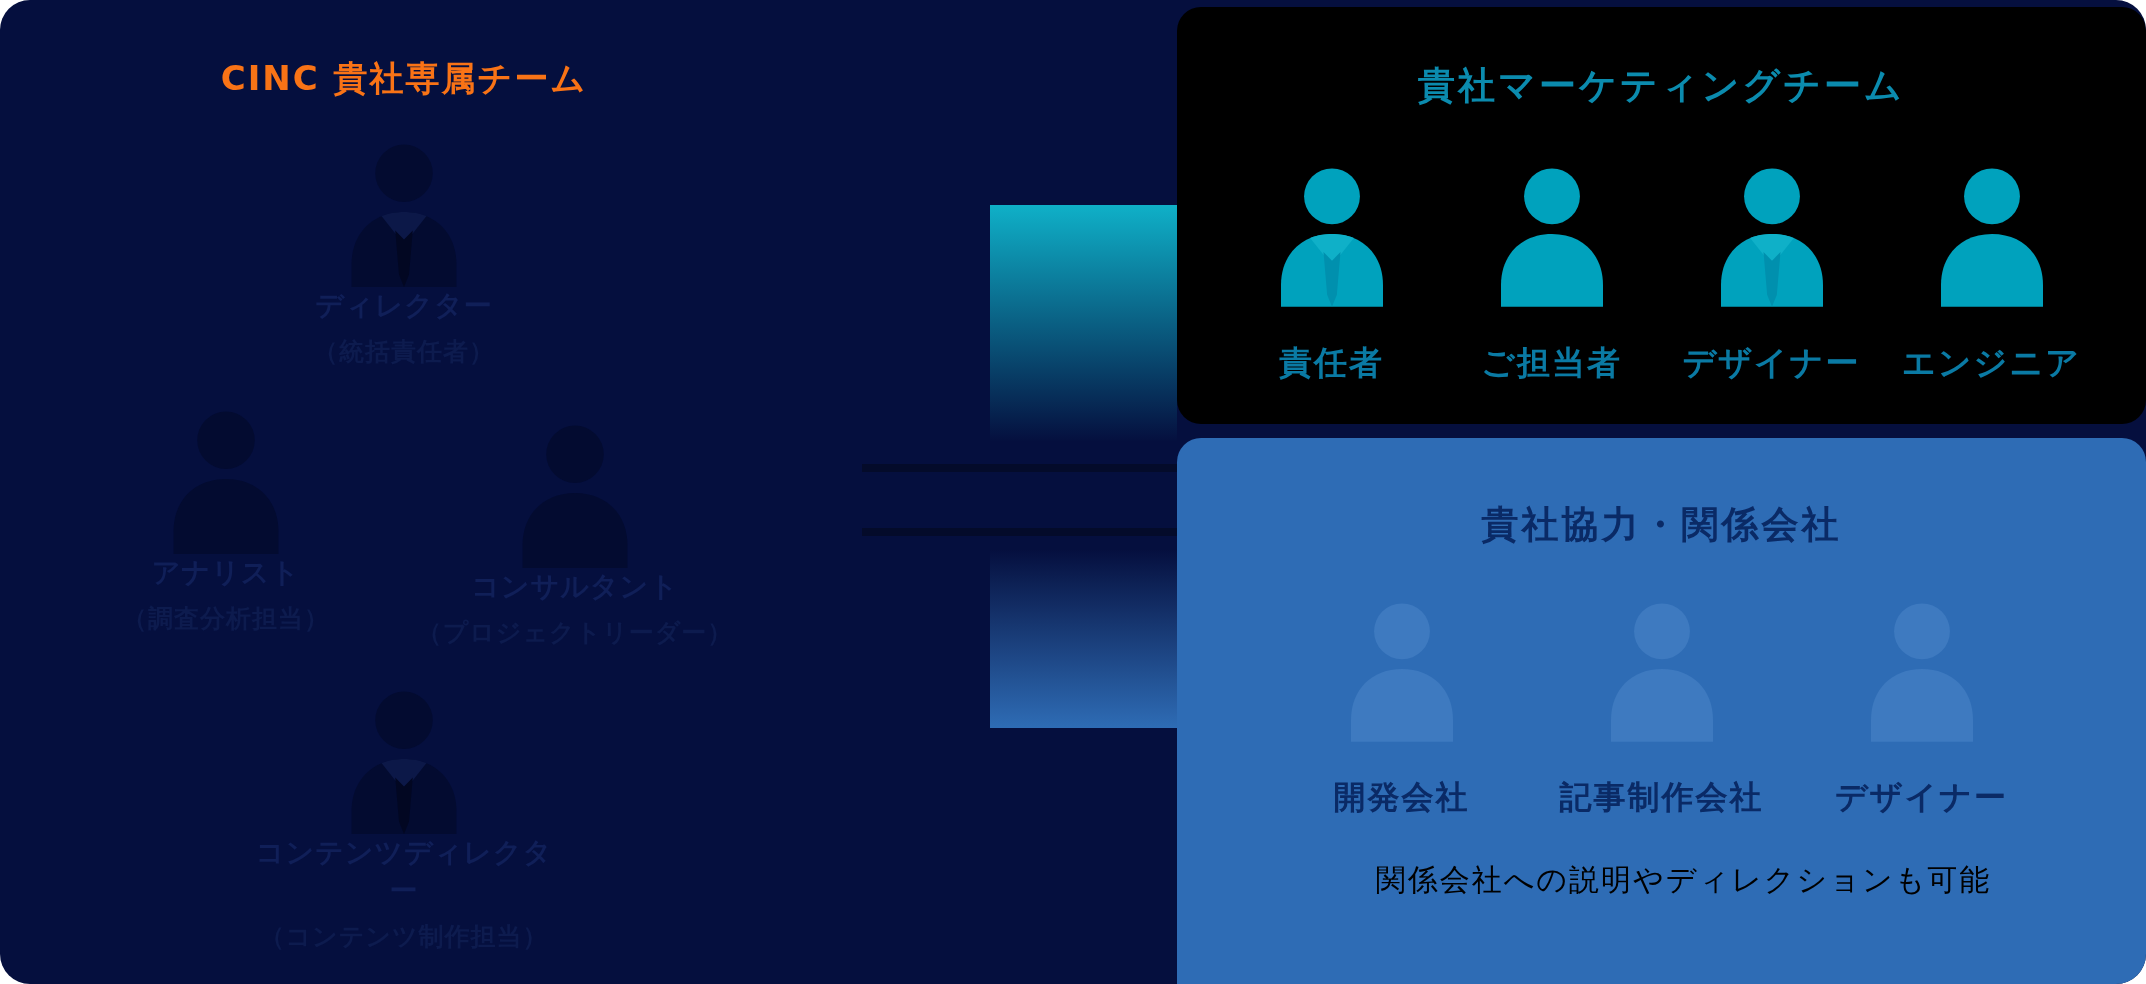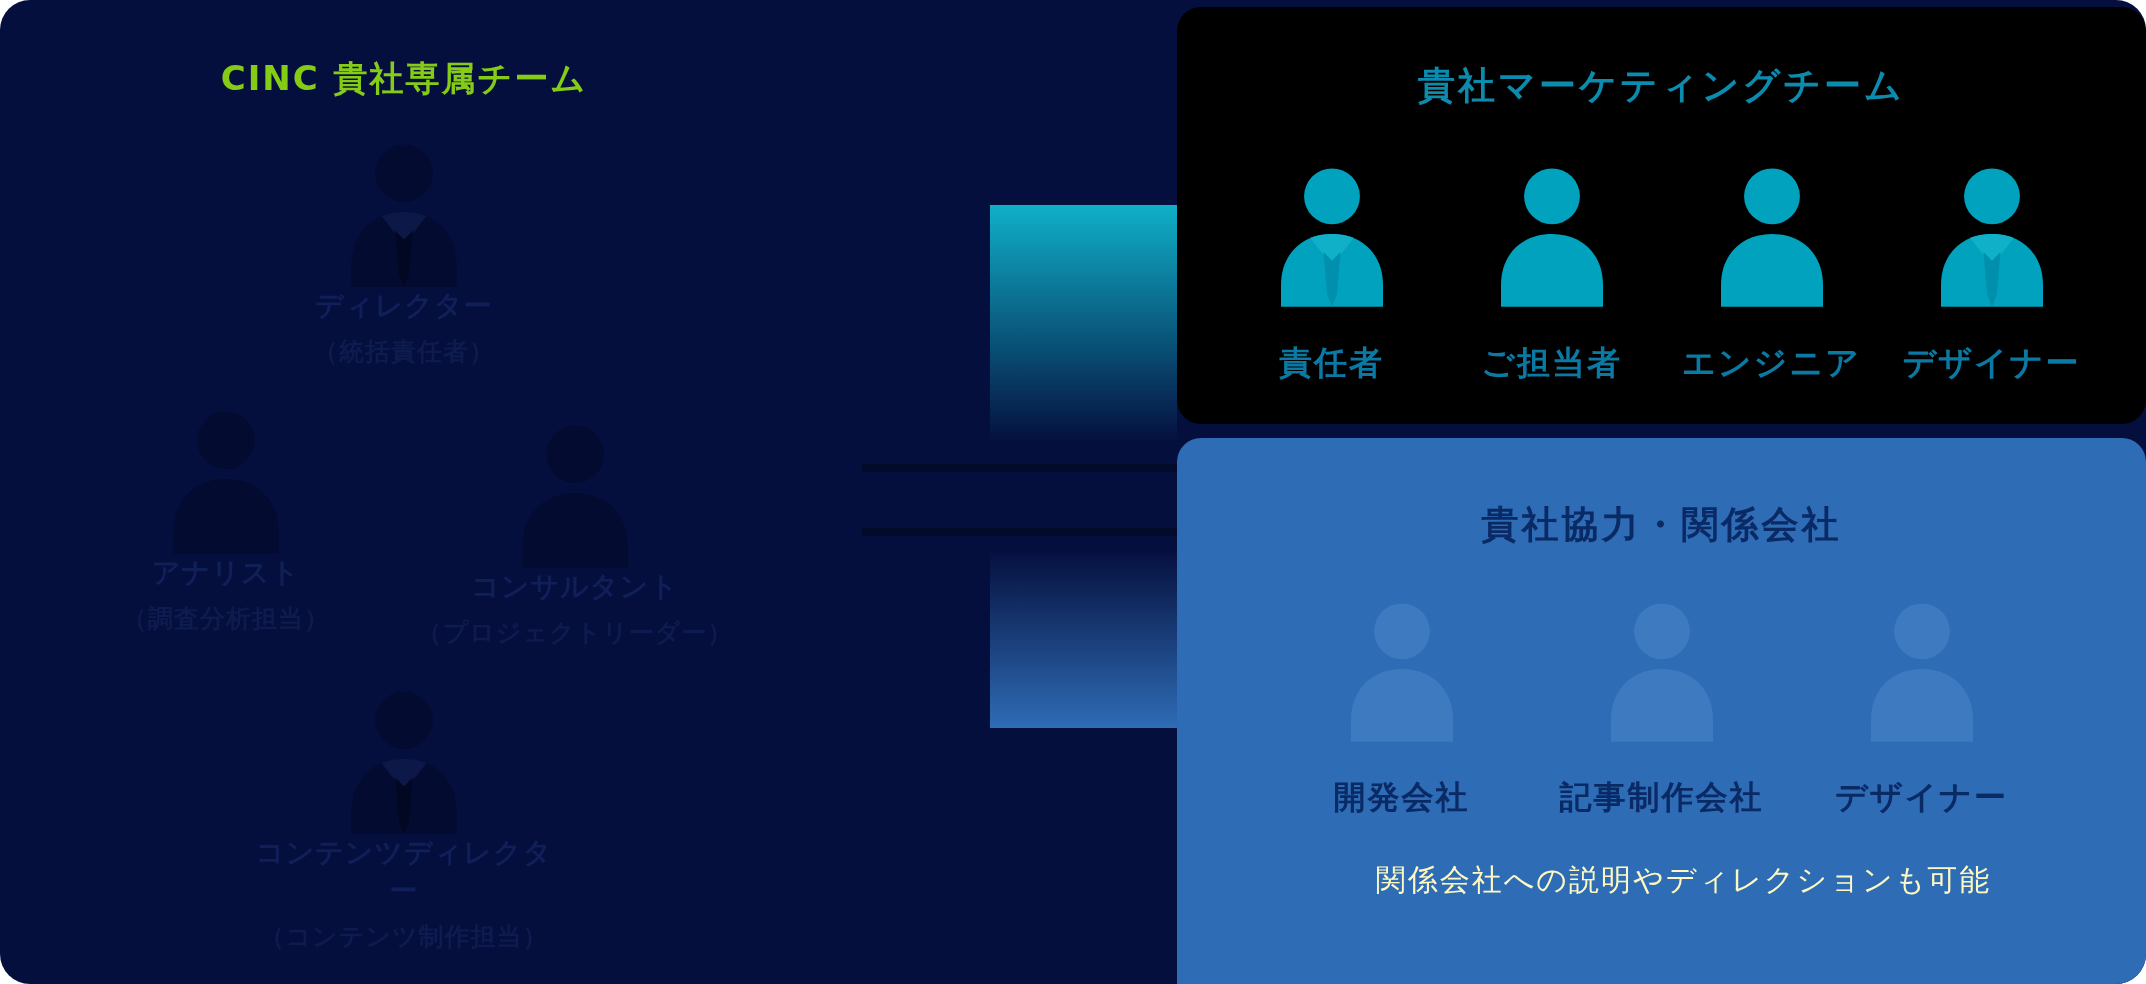--- a/index.html
+++ b/index.html
@@ -5,21 +5,21 @@
   html,body{margin:0;padding:0;background:#ffffff;}
   body{font-family:"DejaVu Sans","Liberation Sans",sans-serif;}
   .stage{
     position:relative;width:2146px;height:984px;
     background:#050F3E;border-radius:30px;overflow:hidden;
   }
 
   
   .left-title{
     position:absolute;left:0;top:56px;width:808px;text-align:center;
-    font-size:34px;font-weight:700;color:#84cc16;letter-spacing:2px;
+    font-size:34px;font-weight:700;color:#f97316;letter-spacing:2px;
   }
   .member-abs{
     position:absolute;width:320px;display:flex;flex-direction:column;align-items:center;text-align:center;
   }
   .m-director{left:244px;top:137px;}
   .m-analyst{left:66px;top:404px;}
   .m-consultant{left:415px;top:418px;}
   .m-content{left:244px;top:684px;}
   .left-role{font-size:28px;font-weight:700;color:#101F58;letter-spacing:1px;}
   .left-note{margin-top:10px;font-size:25px;font-weight:600;color:#0D1B4E;letter-spacing:1px;}
@@ -50,21 +50,21 @@
   .panel-marketing .p-collar{fill:#0FB0C8;}
   .panel-marketing .p-tie{fill:#0090AE;}
 
   
   .panel-partners{top:438px;height:611px;background:#2E6CB5;}
   .blue-title{padding-top:62px;font-size:37px;font-weight:700;color:#0A2A66;letter-spacing:3px;}
   .blue-row{margin-top:46px;display:flex;justify-content:center;gap:20px;}
   .blue-member{width:240px;display:flex;flex-direction:column;align-items:center;}
   .icon-blue{width:136px;height:146px;}
   .blue-role{margin-top:34px;font-size:32px;font-weight:700;color:#0A2A66;letter-spacing:2px;}
-  .blue-note{margin-top:40px;font-size:30px;font-weight:500;color:#fef9c3;letter-spacing:2px;padding-left:44px;}
+  .blue-note{margin-top:40px;font-size:30px;font-weight:500;color:#000000;letter-spacing:2px;padding-left:44px;}
   .panel-partners .p-head,.panel-partners .p-body{fill:#3E7AC0;}
 </style>
 </head>
 <body>
 
 <div class="stage">
 
   <div class="left-zone">
     <div class="left-title">CINC 貴社専属チーム</div>
 
@@ -133,32 +133,32 @@
           <circle class="p-head" cx="28" cy="14.5" r="11.5"></circle>
           <path class="p-body" d="M28 30 C15.5 30 7 38.5 7 51 L7 60 L49 60 L49 51 C49 38.5 40.5 30 28 30 Z"></path>
         </svg>
         <div class="cyan-role">ご担当者</div>
       </div>
 
       <div class="cyan-member">
         <svg class="person-svg icon-cyan" viewBox="0 0 56 60">
           <circle class="p-head" cx="28" cy="14.5" r="11.5"></circle>
           <path class="p-body" d="M28 30 C15.5 30 7 38.5 7 51 L7 60 L49 60 L49 51 C49 38.5 40.5 30 28 30 Z"></path>
+          <path class="p-collar" d="M19 31.6 L28 43 L37 31.6 C33.5 30.3 31 30 28 30 C25 30 22.5 30.3 19 31.6 Z"></path>
+          <path class="p-tie" d="M28 41 L31.5 37.4 L30 55 L28 60 L26 55 L24.5 37.4 Z"></path>
         </svg>
-        <div class="cyan-role">エンジニア</div>
+        <div class="cyan-role">デザイナー</div>
       </div>
 
       <div class="cyan-member">
         <svg class="person-svg icon-cyan" viewBox="0 0 56 60">
           <circle class="p-head" cx="28" cy="14.5" r="11.5"></circle>
           <path class="p-body" d="M28 30 C15.5 30 7 38.5 7 51 L7 60 L49 60 L49 51 C49 38.5 40.5 30 28 30 Z"></path>
-          <path class="p-collar" d="M19 31.6 L28 43 L37 31.6 C33.5 30.3 31 30 28 30 C25 30 22.5 30.3 19 31.6 Z"></path>
-          <path class="p-tie" d="M28 41 L31.5 37.4 L30 55 L28 60 L26 55 L24.5 37.4 Z"></path>
         </svg>
-        <div class="cyan-role">デザイナー</div>
+        <div class="cyan-role">エンジニア</div>
       </div>
 
     </div>
   </section>
 
   <section class="panel panel-partners">
     <div class="blue-title">貴社協力・関係会社</div>
     <div class="blue-row">
 
       <div class="blue-member">

